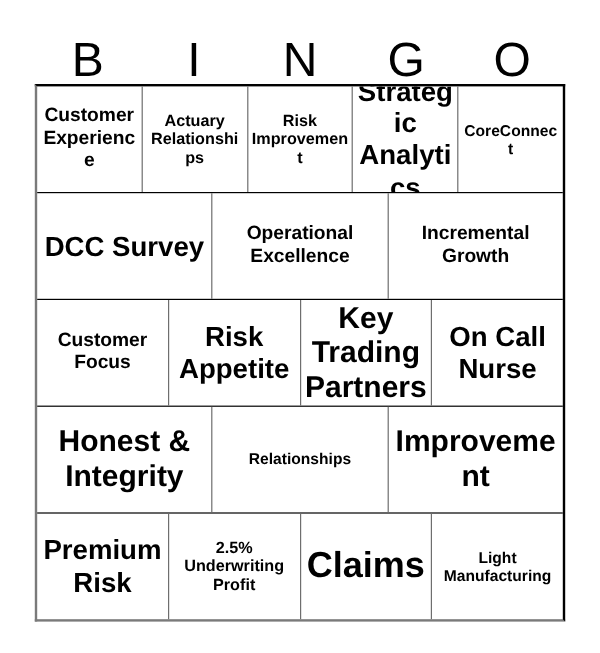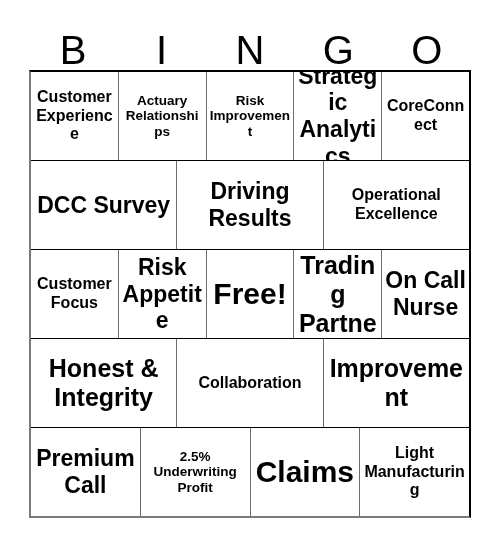--- a/index.html
+++ b/index.html
@@ -65,21 +65,21 @@
     box-sizing: border-box;
     line-height: 1.16;
     overflow: hidden;
     word-break: break-word;
     font-weight: bold;
   }
   .cell + .cell {
     border-left: 1.5px solid #6e6e6e;
   }
   
-  .fs-xs  { font-size: 16px; }
+  .fs-xs  { font-size: 13px; }
   .fs-s   { font-size: 13.5px; }
   .fs-m   { font-size: 16px; }
   .fs-l   { font-size: 25px; }
   .fs-xl  { font-size: 23px; }
   .fs-xxl { font-size: 30px; }
 </style>
 </head>
 <body>
 
 <div id="card">
@@ -97,39 +97,38 @@
     <div class="grid-row">
       <div class="cell fs-m">Customer Experience</div>
       <div class="cell fs-s">Actuary Relationships</div>
       <div class="cell fs-s">Risk Improvement</div>
       <div class="cell fs-xl">Strategic Analytics</div>
       <div class="cell fs-xs">CoreConnect</div>
     </div>
 
     <div class="grid-row">
       <div class="cell fs-xl">DCC Survey</div>
-      <div class="cell fs-xl">Driving Results</div>
       <div class="cell fs-m">Operational Excellence</div>
+      <div class="cell fs-m">Incremental Growth</div>
     </div>
 
     <div class="grid-row">
       <div class="cell fs-m">Customer Focus</div>
       <div class="cell fs-xl">Risk Appetite</div>
-      <div class="cell fs-xxl">Free!</div>
       <div class="cell fs-l">Key Trading Partners</div>
       <div class="cell fs-xl">On Call Nurse</div>
     </div>
 
     <div class="grid-row">
       <div class="cell fs-l">Honest &amp; Integrity</div>
-      <div class="cell fs-xs">Collaboration</div>
+      <div class="cell fs-xs">Relationships</div>
       <div class="cell fs-l">Improvement</div>
     </div>
 
     <div class="grid-row">
-      <div class="cell fs-xl">Premium Call</div>
+      <div class="cell fs-xl">Premium Risk</div>
       <div class="cell fs-s">2.5% Underwriting Profit</div>
       <div class="cell fs-xxl">Claims</div>
       <div class="cell fs-xs">Light Manufacturing</div>
     </div>
 
   </div>
 </div>
 
 </body></html>

